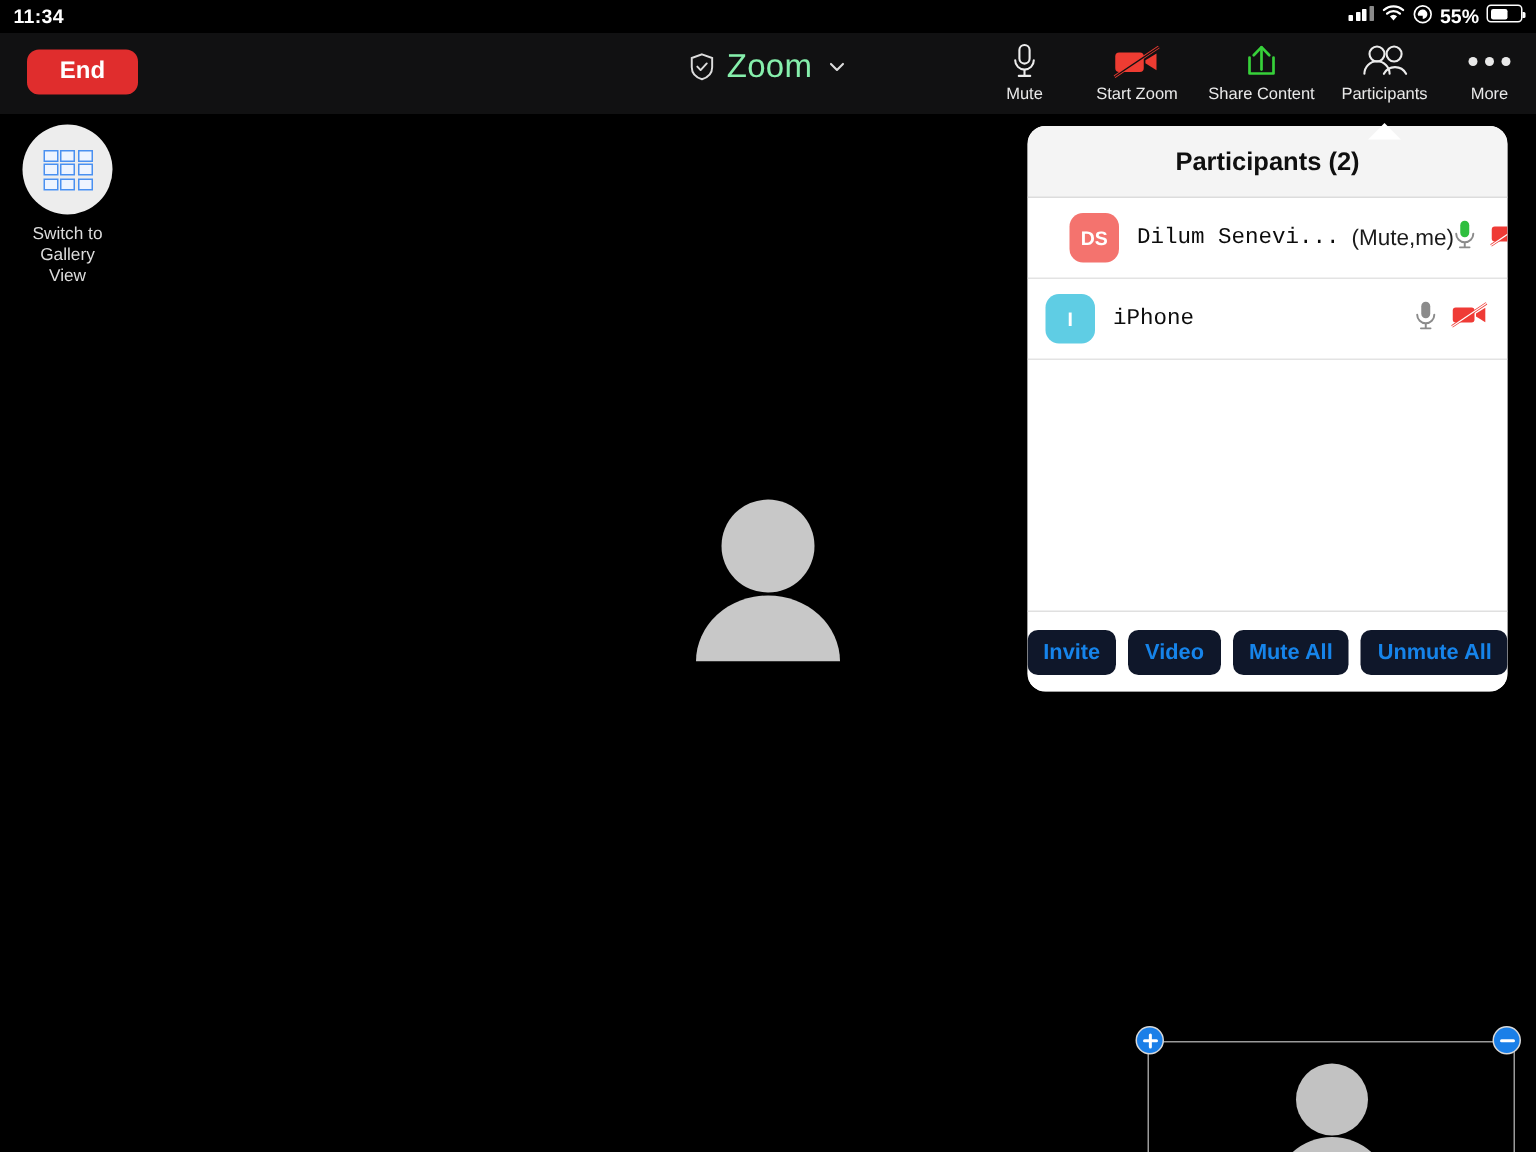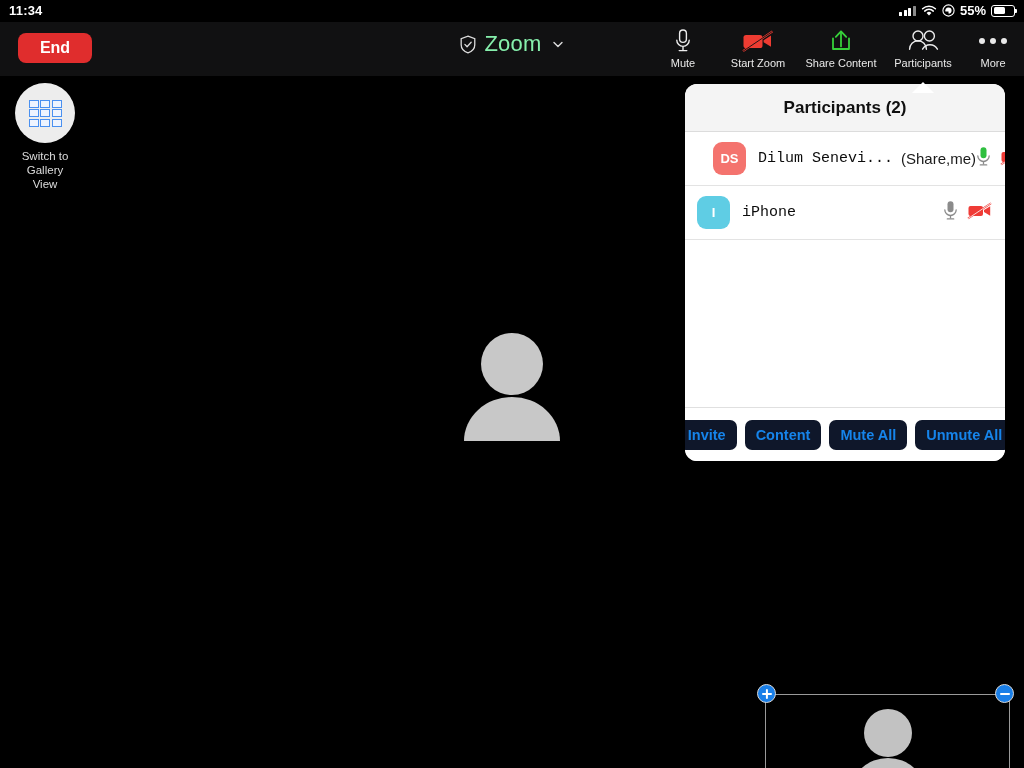--- a/index.html
+++ b/index.html
@@ -11,21 +11,21 @@
   }
   #app { position: relative; width: 1024px; height: 768px; background: #000; }
 
   
   .statusbar {
     position: absolute; top: 0; left: 0; width: 1024px; height: 22px;
     color: #fff; font-size: 13px; font-weight: bold;
     display: flex; align-items: center; z-index: 40;
   }
   .status-time { position: absolute; left: 9px; top: 3px; font-size: 13px; font-weight: bold; letter-spacing: .2px; }
-  .status-right { position: absolute; right: 9px; top: 3px; display: flex; align-items: center; gap: 5px; }
+  .status-right { position: absolute; right: 9px; top: 3px; display: flex; align-items: flex-start; gap: 5px; }
   .sig { display: flex; align-items: flex-end; gap: 1.5px; height: 11px; }
   .sig i { display: block; width: 3px; background: #fff; border-radius: .5px; }
   .sig i:nth-child(1){ height: 4px; }
   .sig i:nth-child(2){ height: 6px; }
   .sig i:nth-child(3){ height: 8px; }
   .sig i:nth-child(4){ height: 10px; background: #8a8a8a; }
   .status-pct { font-size: 13px; font-weight: bold; }
   .batt { width: 24px; height: 12px; border: 1.3px solid #fff; border-radius: 3px; position: relative; }
   .batt::after { content:""; position:absolute; right:-3.2px; top:3.6px; width:2px; height:4px; background:#fff; border-radius:0 1px 1px 0; }
   .batt .fill { position:absolute; left:1.5px; top:1.5px; bottom:1.5px; width:11px; background:#fff; border-radius:1.5px; }
@@ -287,21 +287,21 @@
 
     <div class="panel-head">
       <span class="pt">Participants (2)</span>
     </div>
 
     <div class="plist">
 
       <div class="prow">
         <span class="avatar" style="background:#f4736e;margin-left:16px;">DS</span>
         <span class="pname">Dilum Senevi...</span>
-        <span class="prole">(Share,me)</span>
+        <span class="prole">(Mute,me)</span>
         <span class="pspacer"></span>
         <span class="picons">
           <span>
             <svg width="15" height="21" viewBox="0 0 15 21">
               <rect x="4.5" y="1.2" width="6" height="11" rx="3" fill="#2fbf3f"></rect>
               <path d="M1.8 9.8 a5.7 5.7 0 0 0 11.4 0" fill="none" stroke="#8b8b8b" stroke-width="1.3" stroke-linecap="round"></path>
               <line x1="7.5" y1="15.4" x2="7.5" y2="18.6" stroke="#8b8b8b" stroke-width="1.3"></line>
               <line x1="4.3" y1="18.9" x2="10.7" y2="18.9" stroke="#8b8b8b" stroke-width="1.3" stroke-linecap="round"></line>
             </svg>
           </span>
@@ -338,20 +338,20 @@
               <line x1="1" y1="17.6" x2="24" y2="2.2" stroke="#ffffff" stroke-width="0.8"></line>
             </svg>
           </span>
         </span>
       </div>
 
     </div>
 
     <div class="panel-foot">
       <span class="fbtn">Invite</span>
-      <span class="fbtn">Content</span>
+      <span class="fbtn">Video</span>
       <span class="fbtn">Mute All</span>
       <span class="fbtn">Unmute All</span>
     </div>
 
   </div>
 
 </div>
 
 </body></html>

